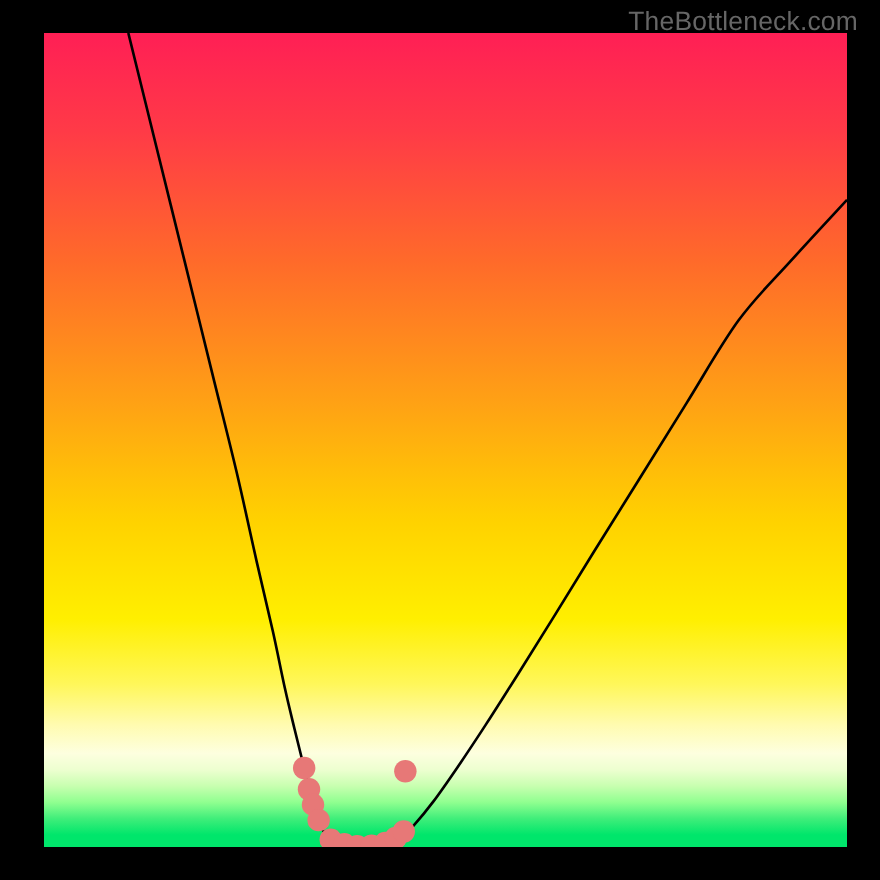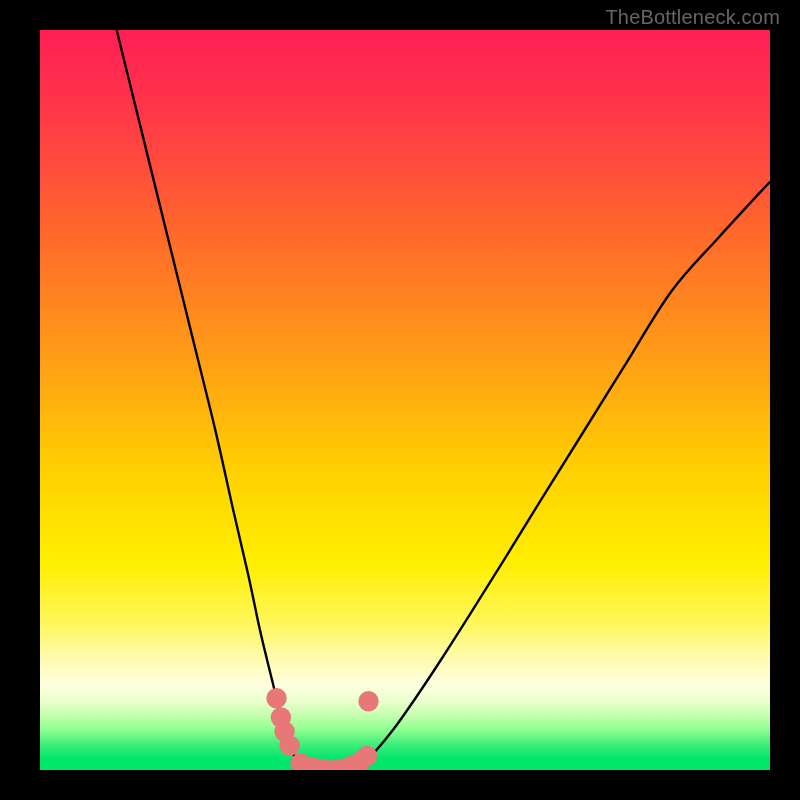--- a/index.html
+++ b/index.html
@@ -32,21 +32,21 @@
     left: 0;
     top: 0;
     width: 100%;
     height: 100%;
   }
   .watermark {
     position: absolute;
     top: 6px;
     right: 20px;
     color: #666666;
-    font-size: 20px;
+    font-size: 24px;
     letter-spacing: 0.2px;
     font-weight: 400;
   }
   svg.curves {
     position: absolute;
     left: 0;
     top: 0;
     width: 100%;
     height: 100%;
   }

